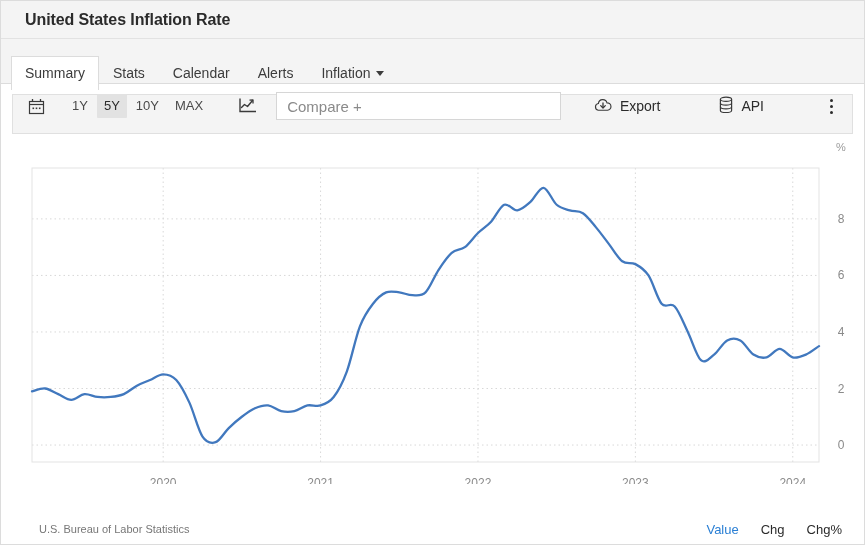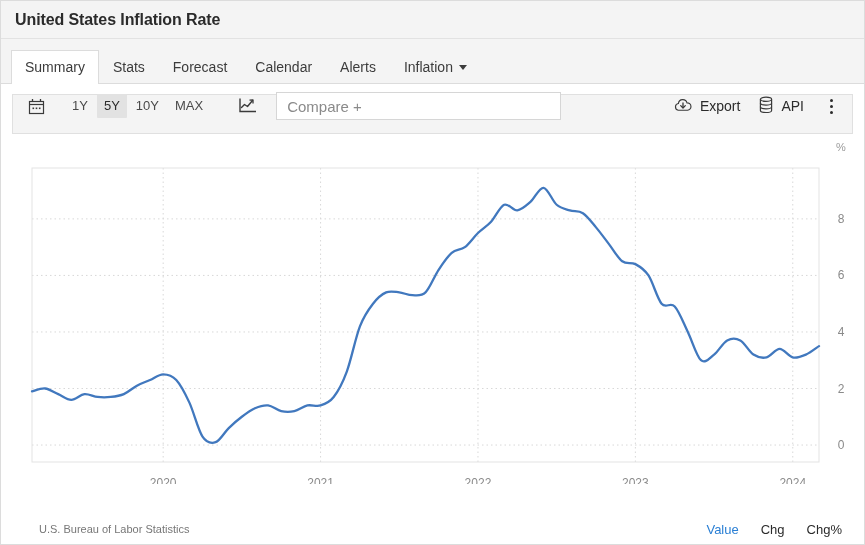--- a/index.html
+++ b/index.html
@@ -27,21 +27,21 @@
   }
 
   
   .header {
     height: 38px;
     flex: 0 0 38px;
     background: #f4f4f4;
     border-bottom: 1px solid #e2e2e2;
     display: flex;
     align-items: center;
-    padding: 0 14px;
+    padding: 0 24px;
     box-sizing: border-box;
   }
   .header-title {
     font-size: 16px;
     font-weight: bold;
     color: #2b2b2b;
     letter-spacing: -0.1px;
   }
 
   
@@ -59,21 +59,21 @@
   .tab {
     font-size: 14px;
     color: #3c3c3c;
     padding: 8px 13px 9px 13px;
     line-height: 16px;
     cursor: pointer;
     box-sizing: border-box;
     border: 1px solid transparent;
     border-bottom: none;
     position: relative;
-    top: 1px;
+    top: 7px;
     white-space: nowrap;
   }
   .tab.active {
     background: #ffffff;
     border-color: #dcdcdc;
     color: #3c3c3c;
   }
   .tab .caret {
     display: inline-block;
     margin-left: 6px;
@@ -144,20 +144,21 @@
     line-height: 26px;
     margin-left: 14px;
     font-family: "Liberation Sans", sans-serif;
     outline: none;
   }
   .compare-input::placeholder { color: #8a8a8a; opacity: 1; }
   .tb-right {
     margin-left: auto;
     display: flex;
     align-items: center;
+    gap: 40px;
   }
   .tb-action {
     display: flex;
     align-items: center;
     cursor: pointer;
     margin-left: 18px;
     font-size: 14px;
     color: #2b2b2b;
   }
   .tb-action .lbl { margin-left: 7px; }
@@ -231,21 +232,20 @@
 
 <div id="app">
 
   <div class="header">
     <div class="header-title">United States Inflation Rate</div>
   </div>
 
   <div class="tabbar" id="tabbar">
       <div class="tab active"><span>Summary</span></div>
       <div class="tab"><span>Stats</span></div>
-      <div class="tab"><span>Forecast</span></div>
       <div class="tab"><span>Calendar</span></div>
       <div class="tab"><span>Alerts</span></div>
       <div class="tab"><span>Inflation</span><span class="caret"></span></div>
     </div>
 
   <div class="toolbar-wrap">
     <div class="toolbar">
 
       <div class="tb-icon-btn" title="calendar">
         <svg width="17" height="17" viewBox="0 0 17 17">

